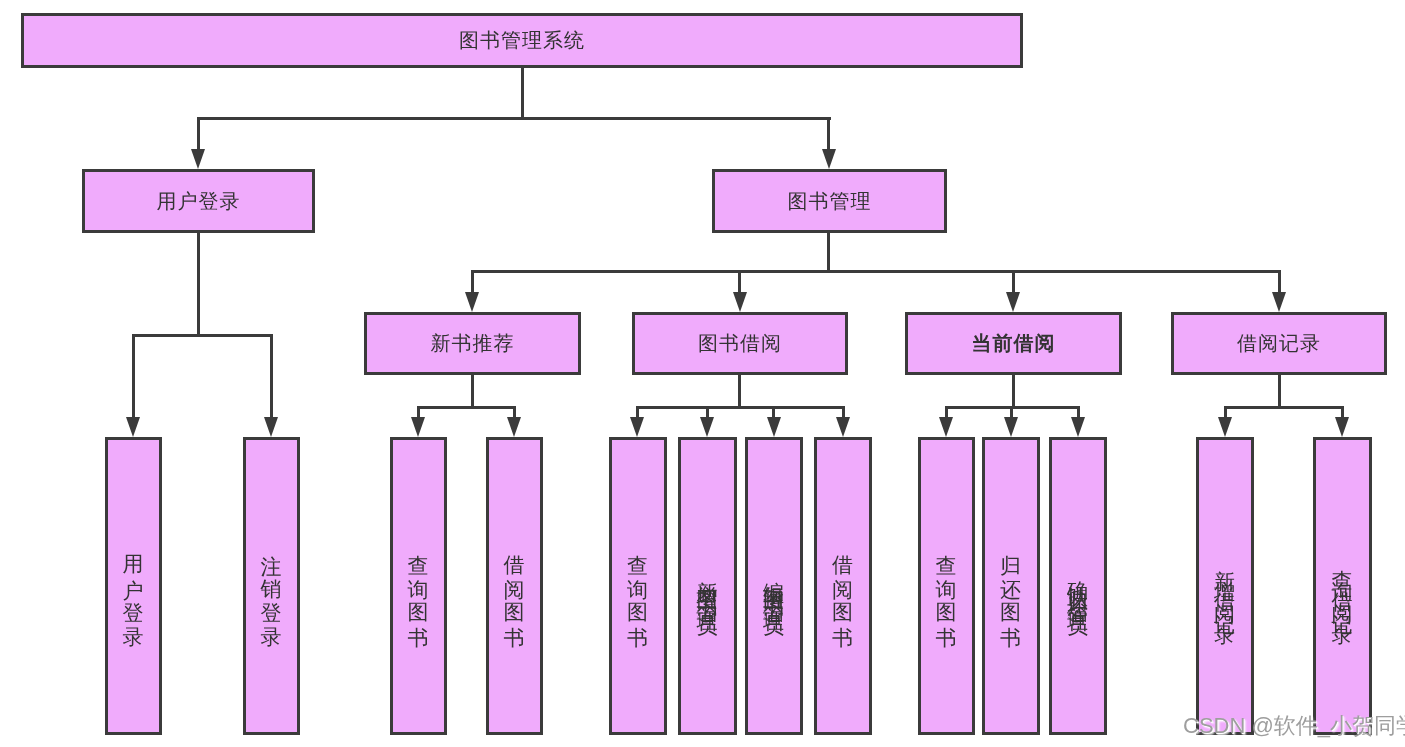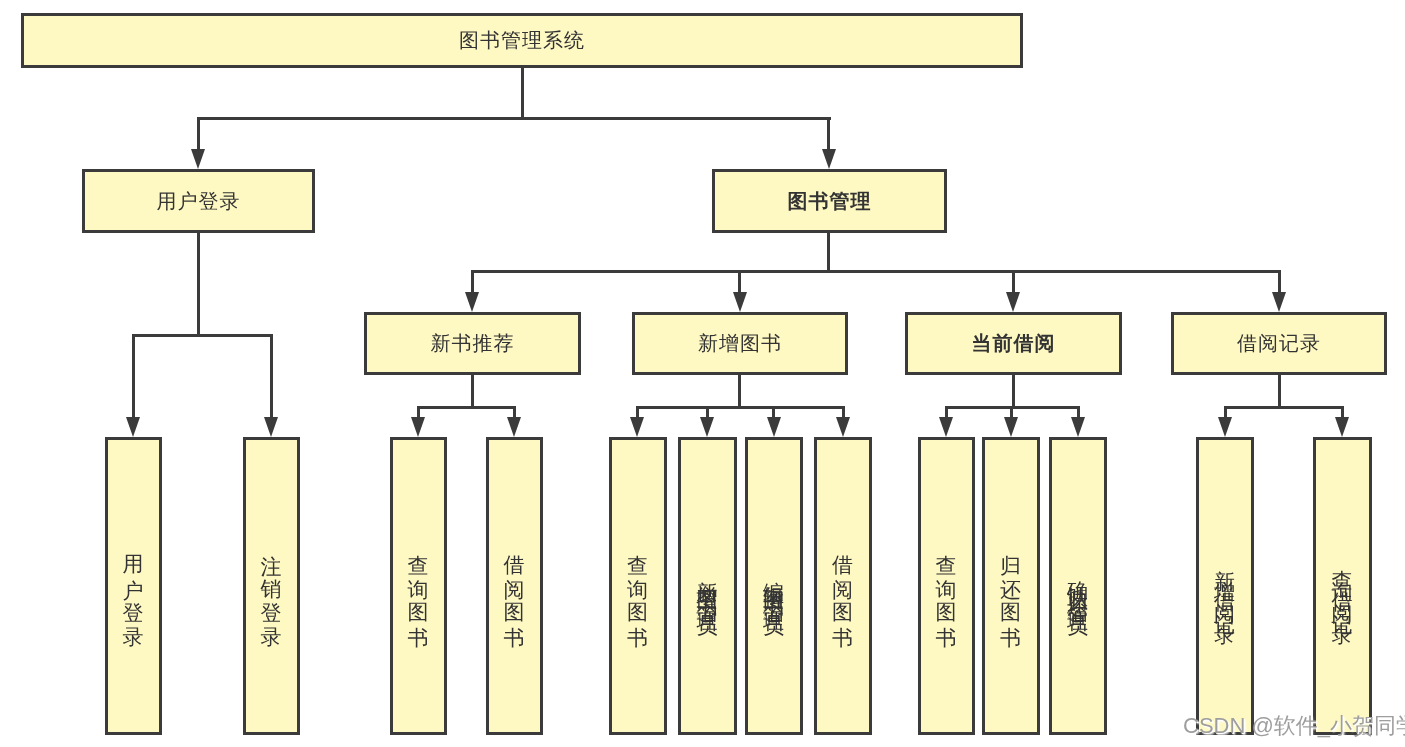--- a/index.html
+++ b/index.html
@@ -8,21 +8,21 @@
     width:1405px;height:747px;
     background:#ffffff;
     font-family:"Liberation Sans","DejaVu Sans",sans-serif;
     overflow:hidden;
   }
   
   .node{
     position:absolute;
     box-sizing:border-box;
     border:3px solid #3b3b3b;
-    background:#fef9c3;
+    background:#f0abfc;
     display:flex;align-items:center;justify-content:center;
     color:#333333;
     font-size:20px;
     letter-spacing:1px;
   }
   .leaf{
     font-size:21px;
   }
   .leaf .vtext{
     writing-mode:vertical-rl;
@@ -65,21 +65,21 @@
   <div class="vline" style="left:521px;top:68px;height:52px;"></div>
   <div class="hline" style="left:197px;top:117px;width:634px;"></div>
   <div class="vline" style="left:197px;top:117px;height:34px;"></div>
   <div class="arrow" style="left:191px;top:149px;"></div>
   <div class="vline" style="left:827px;top:117px;height:34px;"></div>
   <div class="arrow" style="left:822px;top:149px;"></div>
 
   <div class="node" style="left:82px;top:169px;width:233px;height:64px;">
     <span>用户登录</span>
   </div>
-  <div class="node" style="left:712px;top:169px;width:235px;height:64px;font-weight:bold;">
+  <div class="node" style="left:712px;top:169px;width:235px;height:64px;">
     <span>图书管理</span>
   </div>
 
   <div class="vline" style="left:197px;top:233px;height:104px;"></div>
   <div class="hline" style="left:132px;top:334px;width:141px;"></div>
   <div class="vline" style="left:132px;top:334px;height:85px;"></div>
   <div class="arrow" style="left:126px;top:417px;"></div>
   <div class="vline" style="left:270px;top:334px;height:85px;"></div>
   <div class="arrow" style="left:264px;top:417px;"></div>
 
@@ -91,21 +91,21 @@
   <div class="arrow" style="left:733px;top:292px;"></div>
   <div class="vline" style="left:1012px;top:270px;height:25px;"></div>
   <div class="arrow" style="left:1006px;top:292px;"></div>
   <div class="vline" style="left:1278px;top:270px;height:25px;"></div>
   <div class="arrow" style="left:1272px;top:292px;"></div>
 
   <div class="node" style="left:364px;top:312px;width:217px;height:63px;">
     <span>新书推荐</span>
   </div>
   <div class="node" style="left:632px;top:312px;width:216px;height:63px;">
-    <span>新增图书</span>
+    <span>图书借阅</span>
   </div>
   <div class="node" style="left:905px;top:312px;width:217px;height:63px;font-weight:bold;">
     <span>当前借阅</span>
   </div>
   <div class="node" style="left:1171px;top:312px;width:216px;height:63px;align-items:center;">
     <span>借阅记录</span>
   </div>
 
   <div class="vline" style="left:471px;top:375px;height:34px;"></div>
   <div class="hline" style="left:417px;top:406px;width:99px;"></div>

